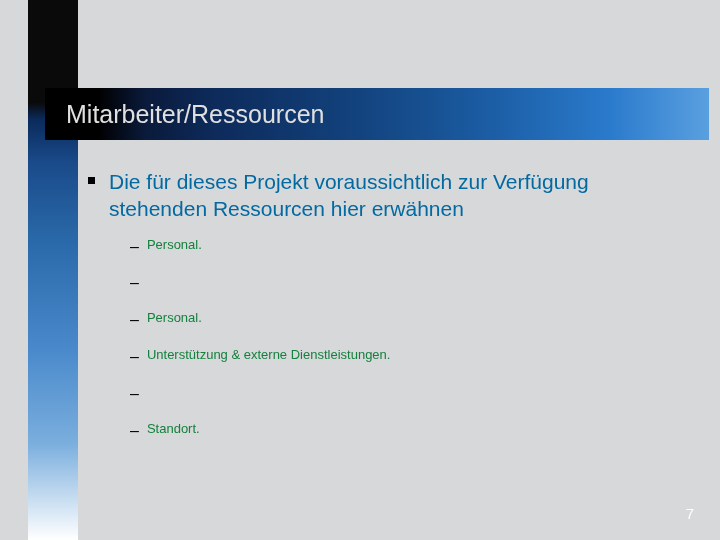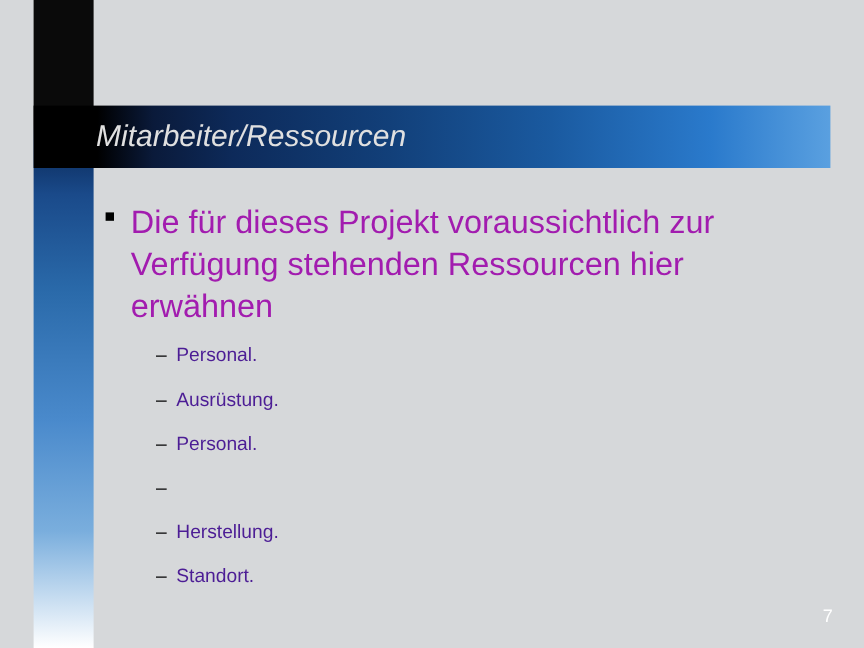--- a/index.html
+++ b/index.html
@@ -21,37 +21,36 @@
       #0a0a0a 19%,
       #0a2a5a 22%,
       #1a4a8a 30%,
       #2a6aaa 45%,
       #4a8acc 65%,
       #7aaedd 82%,
       #ffffff 100%);
   }
   .title-bar {
     position: absolute;
-    left: 28px;
+    left: 45px;
     top: 88px;
     width: 664px;
     height: 52px;
     background: linear-gradient(to right,
       #000000 0%,
       #000000 8%,
       #0a1a3a 15%,
       #0d2a5a 25%,
       #12407a 45%,
       #1a5aa0 65%,
       #2a7acc 85%,
       #5aa0e0 100%);
     display: flex;
     align-items: center;
-    padding-left: 52px;
-    font-style: italic;
+    padding-left: 21px;
   }
   .title-text {
     color: #e0e0e0;
     font-size: 25px;
     font-weight: 400;
   }
   .content {
     position: absolute;
     left: 88px;
     top: 168px;
@@ -64,42 +63,42 @@
   }
   .bullet-square {
     width: 7px;
     height: 7px;
     background: #000;
     margin-top: 9px;
     margin-right: 14px;
     flex-shrink: 0;
   }
   .bullet-text {
-    font-size: 27px;
-    color: #a21caf;
+    font-size: 21px;
+    color: #0369a1;
     line-height: 1.3;
   }
   .sub-list {
     margin-left: 42px;
     margin-top: 10px;
   }
   .sub-row {
     display: flex;
     align-items: flex-start;
     margin-bottom: 16px;
   }
   .dash {
     font-size: 16px;
     color: #000;
     margin-right: 8px;
     line-height: 1.3;
   }
   .sub-text {
-    font-size: 16px;
-    color: #4c1d95;
+    font-size: 13px;
+    color: #15803d;
     line-height: 1.3;
   }
   .page-number {
     position: absolute;
     right: 26px;
     bottom: 18px;
     color: #ffffff;
     font-size: 15px;
   }
 </style>
@@ -117,32 +116,31 @@
     <div class="bullet-square"></div>
     <div class="bullet-text">Die für dieses Projekt voraussichtlich zur Verfügung stehenden Ressourcen hier erwähnen</div>
   </div>
   <div class="sub-list">
     <div class="sub-row">
       <span class="dash">–</span>
       <span class="sub-text">Personal.</span>
     </div>
     <div class="sub-row">
       <span class="dash">–</span>
-      <span class="sub-text">Ausrüstung.</span>
     </div>
     <div class="sub-row">
       <span class="dash">–</span>
       <span class="sub-text">Personal.</span>
     </div>
     <div class="sub-row">
       <span class="dash">–</span>
+      <span class="sub-text">Unterstützung &amp; externe Dienstleistungen.</span>
     </div>
     <div class="sub-row">
       <span class="dash">–</span>
-      <span class="sub-text">Herstellung.</span>
     </div>
     <div class="sub-row">
       <span class="dash">–</span>
       <span class="sub-text">Standort.</span>
     </div>
   </div>
 </div>
 
 <div class="page-number">7</div>
 

